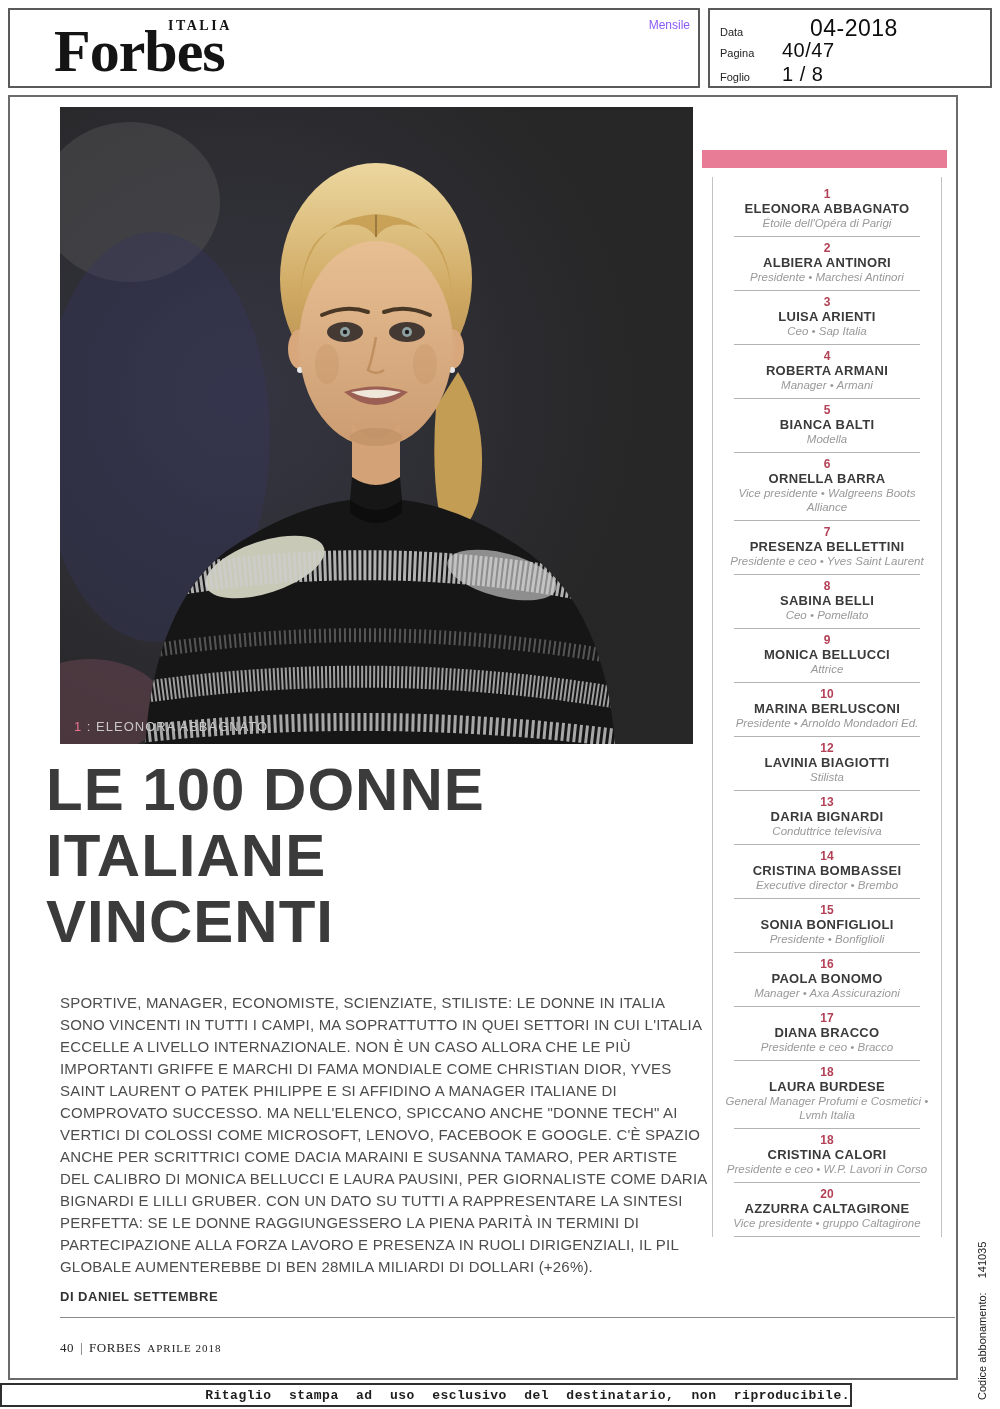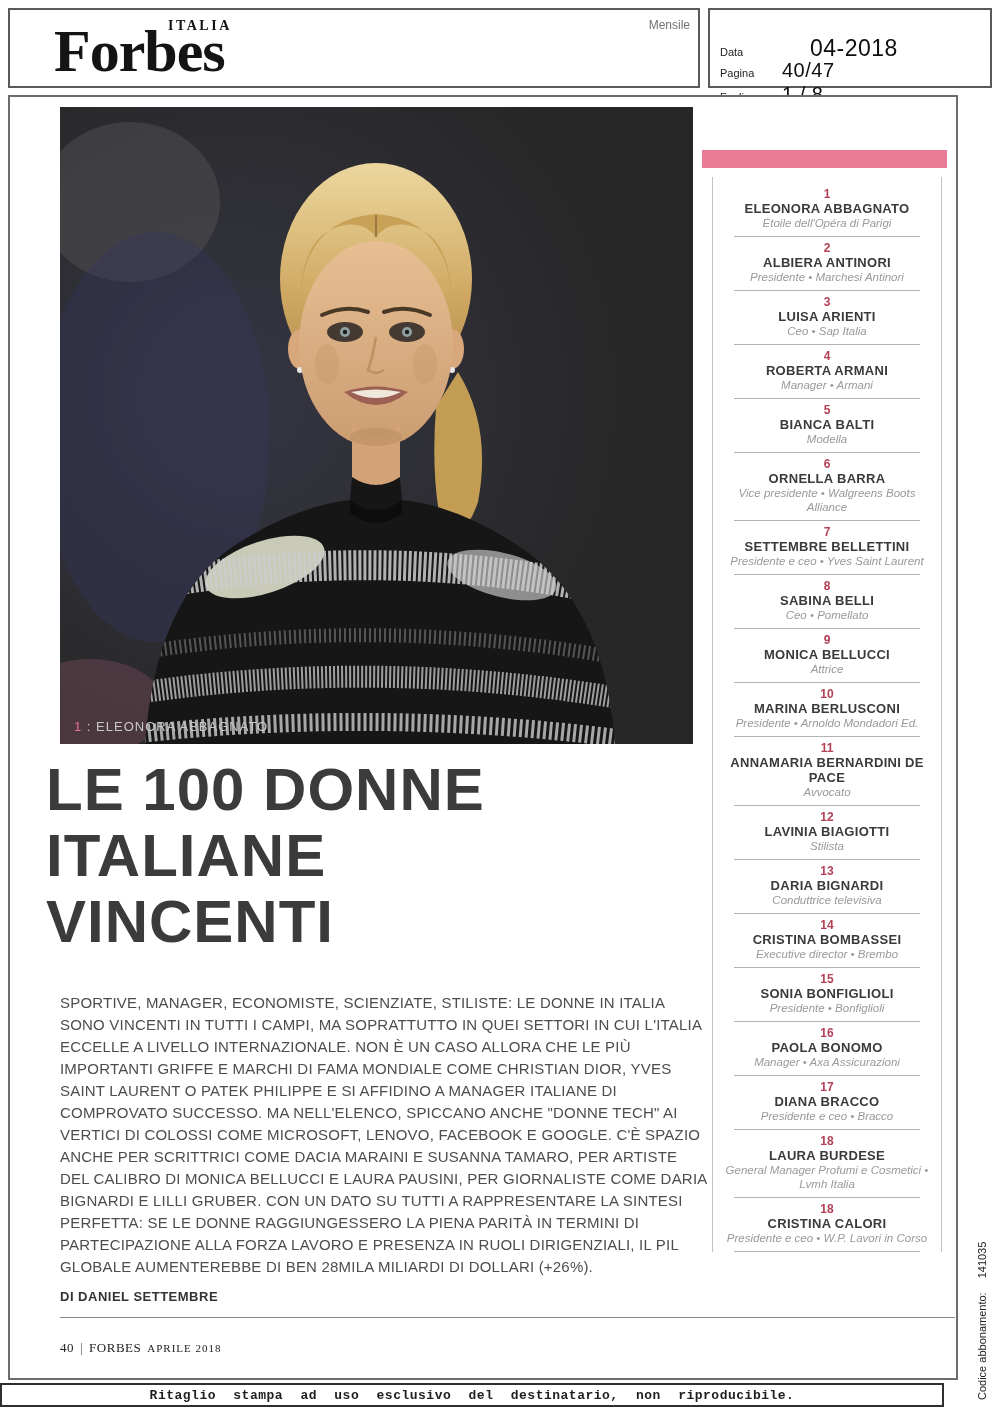--- a/index.html
+++ b/index.html
@@ -19,29 +19,29 @@
   .logo-main {
     font-family:"Liberation Serif", serif; font-weight:700;
     font-size:60px; line-height:62px; color:#141414; letter-spacing:-1px;
   }
   .logo-sup {
     position:absolute; left:114px; top:-2px;
     font-family:"Liberation Serif", serif; font-weight:700;
     font-size:14px; letter-spacing:2.5px; color:#141414;
   }
   .hdr-frequency {
-    position:absolute; right:8px; top:8px; font-size:12px; color:#737373;margin-left:32px;
+    position:absolute; right:8px; top:8px; font-size:12px; color:#8b5cf6;margin-left:32px;
   }
   .hdr-right {
     position:absolute; left:708px; top:8px; width:284px; height:80px;
     border:2px solid #5a5a5a; background:#fff; padding:5px 0 0 10px;
   }
   .meta-row { display:flex; align-items:baseline; height:24px; }
   .meta-label { width:62px; font-size:11px; color:#222; }
-  .meta-value { font-size:20px; color:#0d0d0d; letter-spacing:0.5px;margin-top:20px; }
+  .meta-value { font-size:20px; color:#0d0d0d; letter-spacing:0.5px; }
   .meta-row:first-child .meta-value { font-size:23px; padding-left:28px; }
 
   
   .main-box {
     position:absolute; left:8px; top:95px; width:950px; height:1285px;
     border:2px solid #6b6b6b; background:#fff;
   }
 
   .photo { position:absolute; left:50px; top:10px; width:633px; height:637px; display:block; }
 
@@ -92,23 +92,23 @@
   
   .side-code {
     position:absolute; left:883px; top:1293px; width:200px; height:14px;
     transform:rotate(-90deg);
     font-size:11px; color:#222; white-space:nowrap;
   }
   .side-code .code { margin-left:14px; }
 
   
   .bottom-strip {
-    position:absolute; left:0; top:1383px; width:944px; height:24px;
+    position:absolute; left:0; top:1383px; width:852px; height:24px;
     border:2px solid #2f2f2f; background:#fff;
-    display:flex; align-items:center; justify-content:center;
+    display:flex; align-items:center; justify-content:flex-end;
     font-family:"Liberation Mono","DejaVu Sans Mono", monospace;
     font-size:13px; font-weight:700; color:#1e1e1e;
     word-spacing:9px; letter-spacing:0.5px;
   }
 </style>
 </head>
 <body>
 
 <div class="hdr-left">
   <div class="logo-wrap">
@@ -248,44 +248,39 @@
         <div class="rank-name">BIANCA BALTI</div>
         <div class="rank-role">Modella</div>
       </div>
       <div class="rank-item">
         <div class="rank-num">6</div>
         <div class="rank-name">ORNELLA BARRA</div>
         <div class="rank-role">Vice presidente • Walgreens Boots Alliance</div>
       </div>
       <div class="rank-item">
         <div class="rank-num">7</div>
-        <div class="rank-name">SETTEMBRE BELLETTINI</div>
+        <div class="rank-name">PRESENZA BELLETTINI</div>
         <div class="rank-role">Presidente e ceo • Yves Saint Laurent</div>
       </div>
       <div class="rank-item">
         <div class="rank-num">8</div>
         <div class="rank-name">SABINA BELLI</div>
         <div class="rank-role">Ceo • Pomellato</div>
       </div>
       <div class="rank-item">
         <div class="rank-num">9</div>
         <div class="rank-name">MONICA BELLUCCI</div>
         <div class="rank-role">Attrice</div>
       </div>
       <div class="rank-item">
         <div class="rank-num">10</div>
         <div class="rank-name">MARINA BERLUSCONI</div>
         <div class="rank-role">Presidente • Arnoldo Mondadori Ed.</div>
       </div>
       <div class="rank-item">
-        <div class="rank-num">11</div>
-        <div class="rank-name">ANNAMARIA BERNARDINI DE PACE</div>
-        <div class="rank-role">Avvocato</div>
-      </div>
-      <div class="rank-item">
         <div class="rank-num">12</div>
         <div class="rank-name">LAVINIA BIAGIOTTI</div>
         <div class="rank-role">Stilista</div>
       </div>
       <div class="rank-item">
         <div class="rank-num">13</div>
         <div class="rank-name">DARIA BIGNARDI</div>
         <div class="rank-role">Conduttrice televisiva</div>
       </div>
       <div class="rank-item">
@@ -311,20 +306,25 @@
       <div class="rank-item">
         <div class="rank-num">18</div>
         <div class="rank-name">LAURA BURDESE</div>
         <div class="rank-role">General Manager Profumi e Cosmetici • Lvmh Italia</div>
       </div>
       <div class="rank-item">
         <div class="rank-num">18</div>
         <div class="rank-name">CRISTINA CALORI</div>
         <div class="rank-role">Presidente e ceo • W.P. Lavori in Corso</div>
       </div>
+      <div class="rank-item">
+        <div class="rank-num">20</div>
+        <div class="rank-name">AZZURRA CALTAGIRONE</div>
+        <div class="rank-role">Vice presidente • gruppo Caltagirone</div>
+      </div>
     </div>
 </div>
 
 <div class="side-code">
   <span>Codice abbonamento:</span><span class="code">141035</span>
 </div>
 
 <div class="bottom-strip">
   <span>Ritaglio stampa ad uso esclusivo del destinatario, non riproducibile.</span>
 </div>

